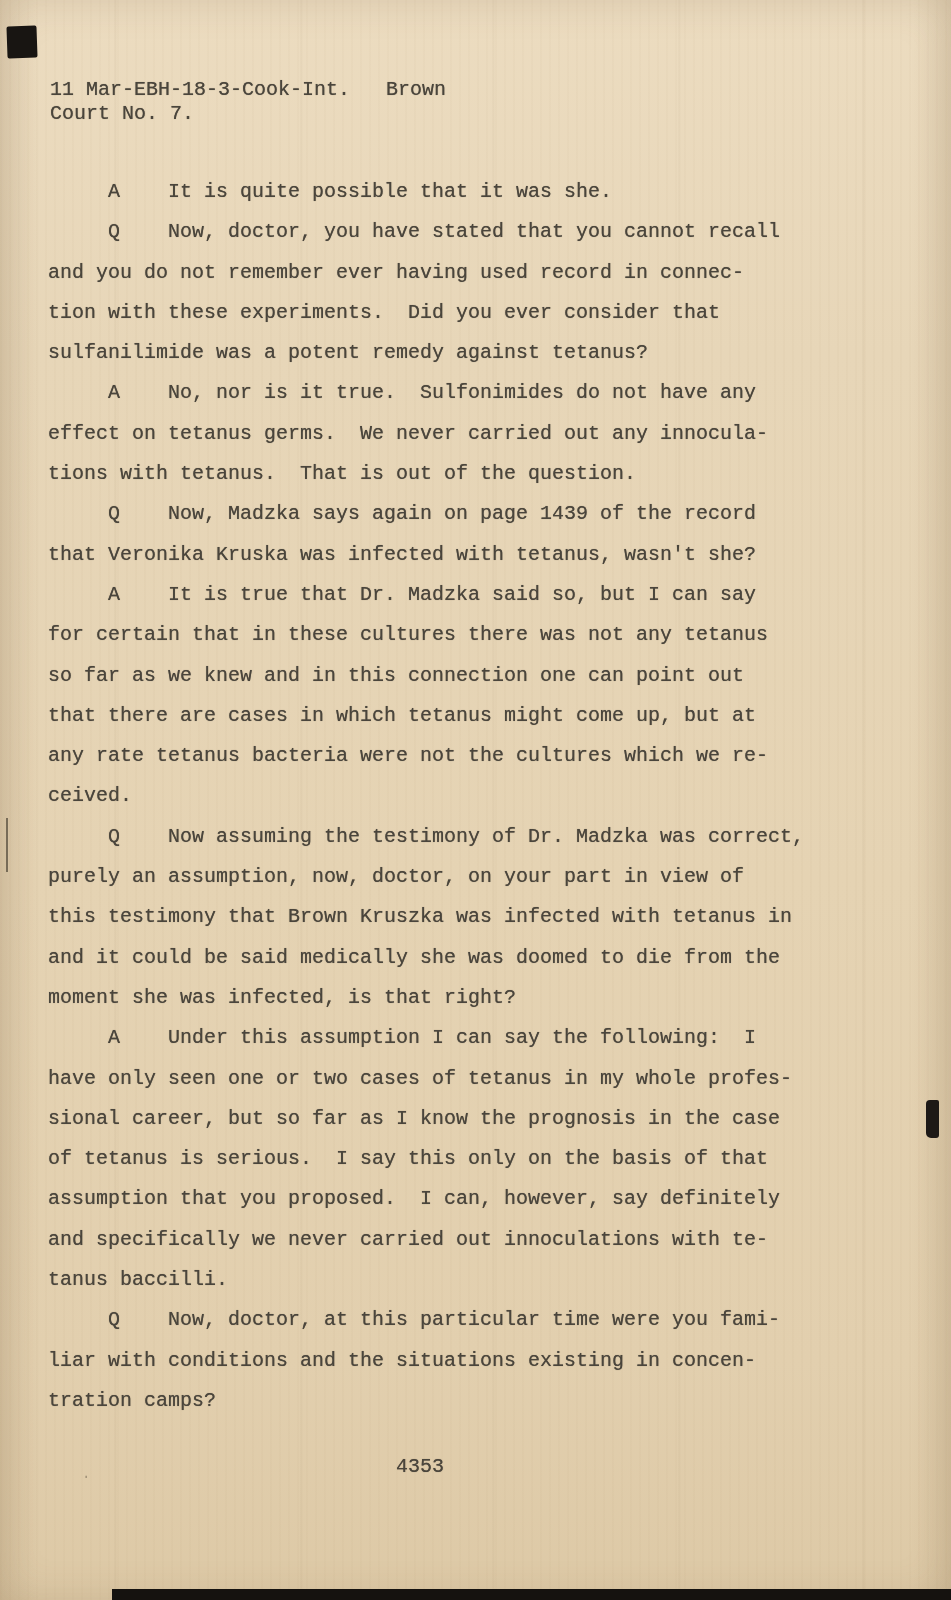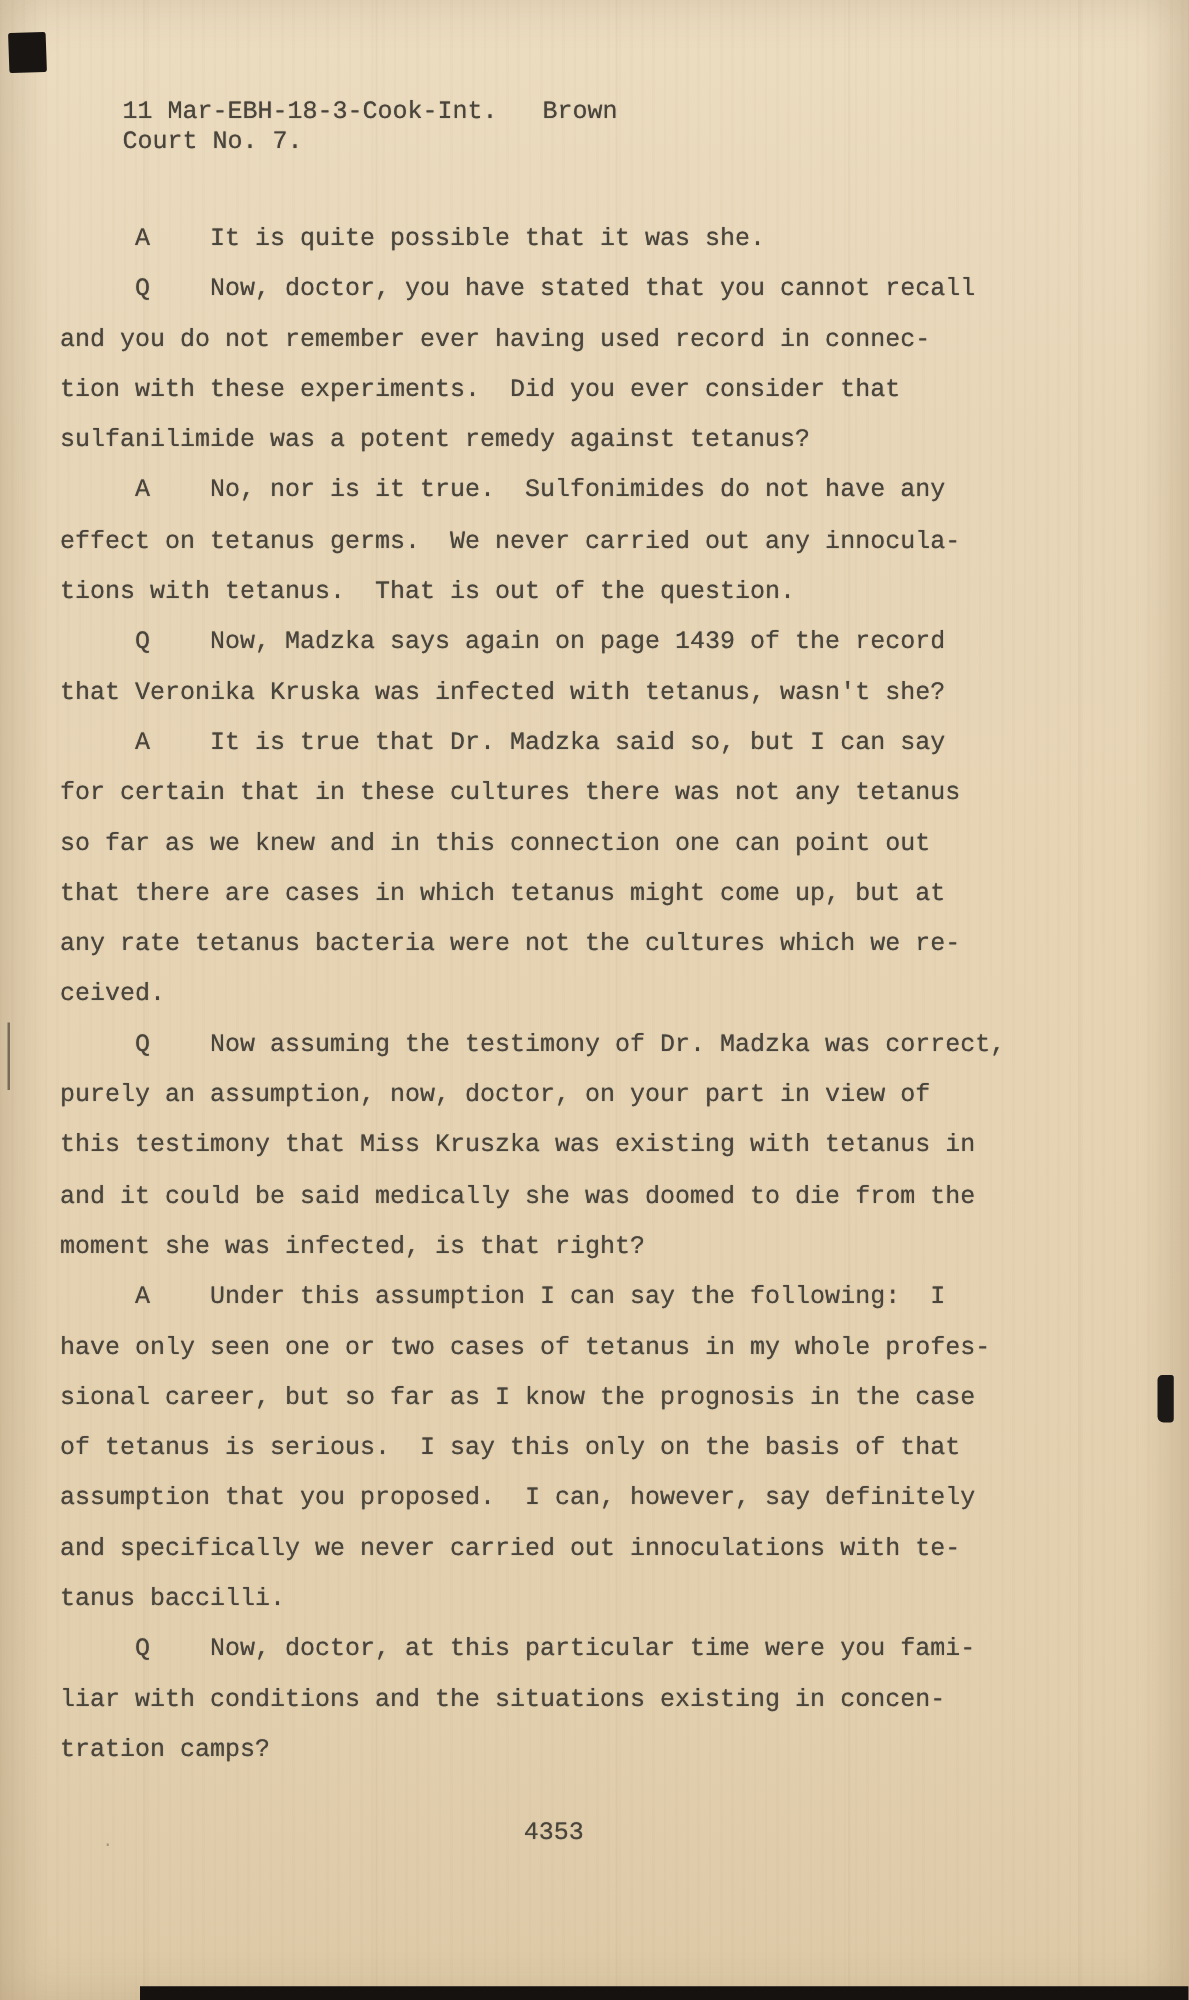--- a/index.html
+++ b/index.html
@@ -39,39 +39,38 @@
   .typed {
     text-shadow: 0 0 0.7px rgba(62,56,46,0.75);
   }
 
   #header {
     position: absolute;
     left: 50px;
     top: 78px;
     font-size: 20px;
     line-height: 24px;
-    margin-left: 48px;
   }
 
   #body-text {
     position: absolute;
     left: 48px;
     top: 172px;
     font-size: 20px;
     line-height: 40.3px;
     font-family: Liberation Mono, monospace;
   }
 
   .line {
     white-space: pre;
   }
 
   #page-number {
     position: absolute;
-    left: 419px;
+    left: 396px;
     top: 1455px;
     font-size: 20px;
   }
 
   
   #mark-top-left {
     position: absolute;
     left: 7px;
     top: 26px;
     width: 30px;
@@ -144,21 +143,21 @@
       <div class="line">     Q    Now, Madzka says again on page 1439 of the record</div>
       <div class="line">that Veronika Kruska was infected with tetanus, wasn't she?</div>
       <div class="line">     A    It is true that Dr. Madzka said so, but I can say</div>
       <div class="line">for certain that in these cultures there was not any tetanus</div>
       <div class="line">so far as we knew and in this connection one can point out</div>
       <div class="line">that there are cases in which tetanus might come up, but at</div>
       <div class="line">any rate tetanus bacteria were not the cultures which we re-</div>
       <div class="line">ceived.</div>
       <div class="line">     Q    Now assuming the testimony of Dr. Madzka was correct,</div>
       <div class="line">purely an assumption, now, doctor, on your part in view of</div>
-      <div class="line">this testimony that Miss Kruszka was existing with tetanus in</div>
+      <div class="line">this testimony that Brown Kruszka was infected with tetanus in</div>
       <div class="line">and it could be said medically she was doomed to die from the</div>
       <div class="line">moment she was infected, is that right?</div>
       <div class="line">     A    Under this assumption I can say the following:  I</div>
       <div class="line">have only seen one or two cases of tetanus in my whole profes-</div>
       <div class="line">sional career, but so far as I know the prognosis in the case</div>
       <div class="line">of tetanus is serious.  I say this only on the basis of that</div>
       <div class="line">assumption that you proposed.  I can, however, say definitely</div>
       <div class="line">and specifically we never carried out innoculations with te-</div>
       <div class="line">tanus baccilli.</div>
       <div class="line">     Q    Now, doctor, at this particular time were you fami-</div>

